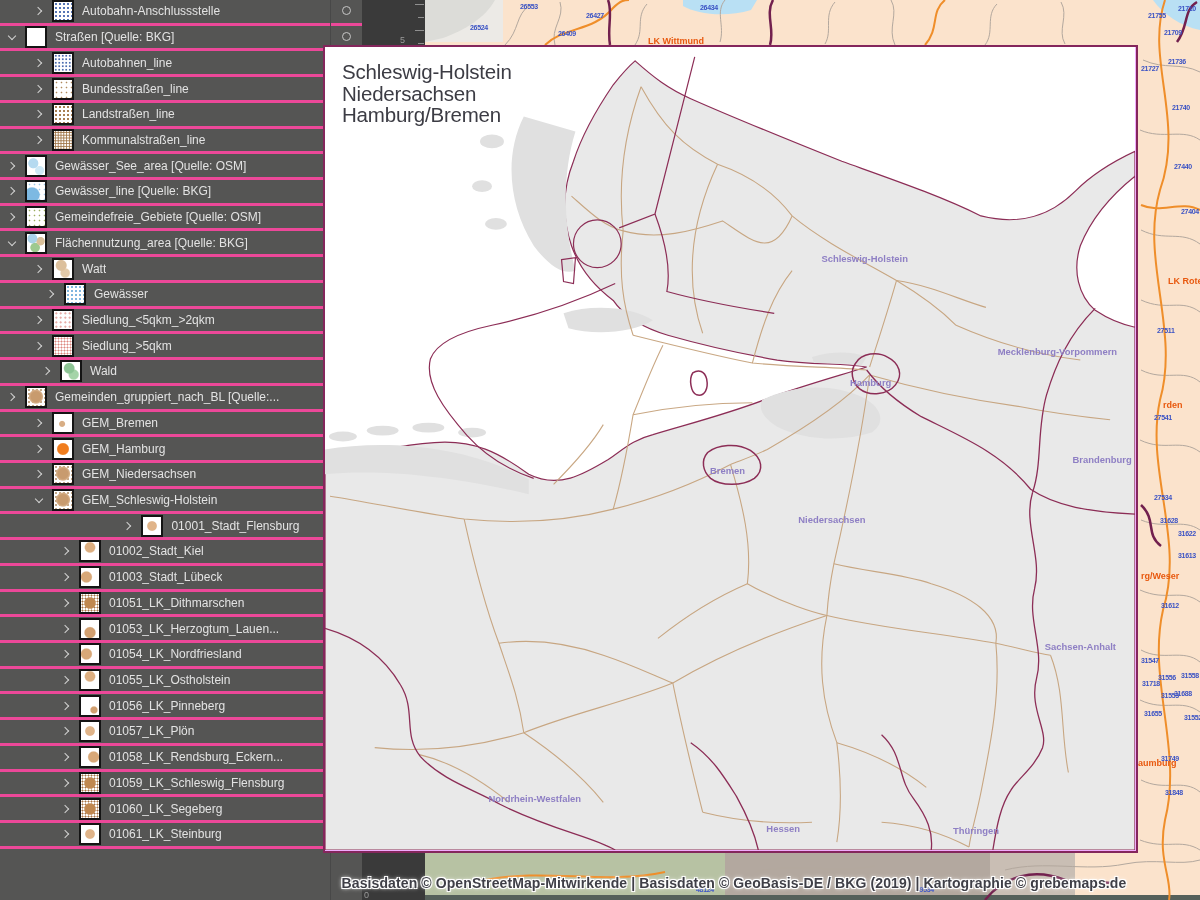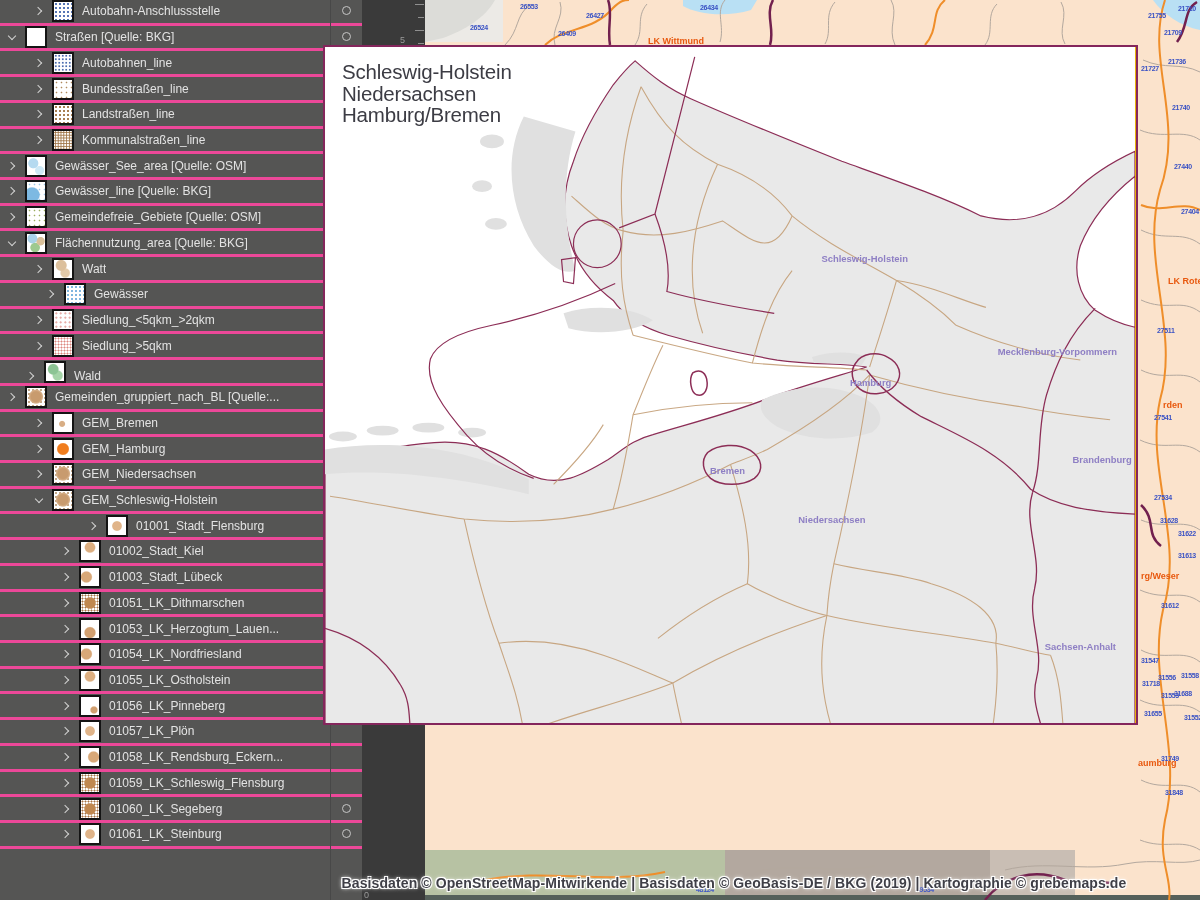--- a/index.html
+++ b/index.html
@@ -46,21 +46,21 @@
   .th-hamburg{background-image:radial-gradient(circle at 50% 50%,#f07d1e 42%,transparent 51%);}
   .th-blob-c{background-image:radial-gradient(circle at 50% 50%,#e0b489 34%,transparent 42%);}
   .th-blob-n{background-image:radial-gradient(circle at 50% 30%,#dcae80 30%,transparent 38%);}
   .th-blob-s{background-image:radial-gradient(circle at 50% 70%,#d2a070 32%,transparent 40%);}
   .th-blob-w{background-image:radial-gradient(circle at 30% 50%,#d8a878 32%,transparent 40%);}
   .th-blob-e{background-image:radial-gradient(circle at 70% 50%,#d8a878 32%,transparent 40%);}
   .th-blob-se{background-image:radial-gradient(circle at 72% 72%,#d2a070 16%,transparent 23%);}
   .th-blob-dense{background-image:radial-gradient(circle at 50% 50%,#c08850 40%,transparent 50%),radial-gradient(#a87444 .8px,transparent 1.2px);background-size:100% 100%,3px 3px;}
 
   
-  .map-panel{position:absolute;left:323px;top:45px;width:815px;height:680px;background:#eab308;
+  .map-panel{position:absolute;left:323px;top:45px;width:815px;height:808px;background:#f0abfc;
              border:2.5px solid #84265c;box-sizing:border-box;z-index:4;overflow:hidden;}
   .map-title{position:absolute;left:17px;top:14px;color:#3c3c44;font-size:20.5px;font-weight:500;
              line-height:21.5px;letter-spacing:-0.2px;z-index:2;}
   .map-svg{position:absolute;left:0;top:0;}
 
   
   .attribution{position:absolute;left:328px;top:875px;width:812px;text-align:center;z-index:5;
     font-size:14px;font-weight:700;color:#3f3f47;letter-spacing:0.1px;white-space:nowrap;
     text-shadow:-1px -1px 0 #fff,1px -1px 0 #fff,-1px 1px 0 #fff,1px 1px 0 #fff,0 0 3px #fff,0 0 5px #fff;}
 </style>
@@ -237,21 +237,21 @@
     <div class="lrow" style="padding-left: 32px;">
       <span class="chev"></span>
       <span class="th th-red-sparse"></span>
       <span class="label">Siedlung_&lt;5qkm_&gt;2qkm</span>
     </div>
     <div class="lrow" style="padding-left: 32px;">
       <span class="chev"></span>
       <span class="th th-red-dense"></span>
       <span class="label">Siedlung_&gt;5qkm</span>
     </div>
-    <div class="lrow" style="padding-left: 24px; align-items: flex-end;">
+    <div class="lrow" style="padding-left: 40px;">
       <span class="chev"></span>
       <span class="th th-green-patch"></span>
       <span class="label">Wald</span>
     </div>
     <div class="lrow" style="padding-left: 5px;">
       <span class="chev"></span>
       <span class="th th-tan-map"></span>
       <span class="label">Gemeinden_gruppiert_nach_BL [Quelle:...</span>
     </div>
     <div class="lrow" style="padding-left: 32px;">
@@ -267,21 +267,21 @@
     <div class="lrow" style="padding-left: 32px;">
       <span class="chev"></span>
       <span class="th th-tan-map"></span>
       <span class="label">GEM_Niedersachsen</span>
     </div>
     <div class="lrow" style="padding-left: 32px;">
       <span class="chev down"></span>
       <span class="th th-tan-map"></span>
       <span class="label">GEM_Schleswig-Holstein</span>
     </div>
-    <div class="lrow" style="padding-left: 86px;">
+    <div class="lrow" style="padding-left: 59px; justify-content: center;">
       <span class="chev"></span>
       <span class="th th-blob-c"></span>
       <span class="label">01001_Stadt_Flensburg</span>
     </div>
     <div class="lrow" style="padding-left: 59px;">
       <span class="chev"></span>
       <span class="th th-blob-n"></span>
       <span class="label">01002_Stadt_Kiel</span>
     </div>
     <div class="lrow" style="padding-left: 59px;">

